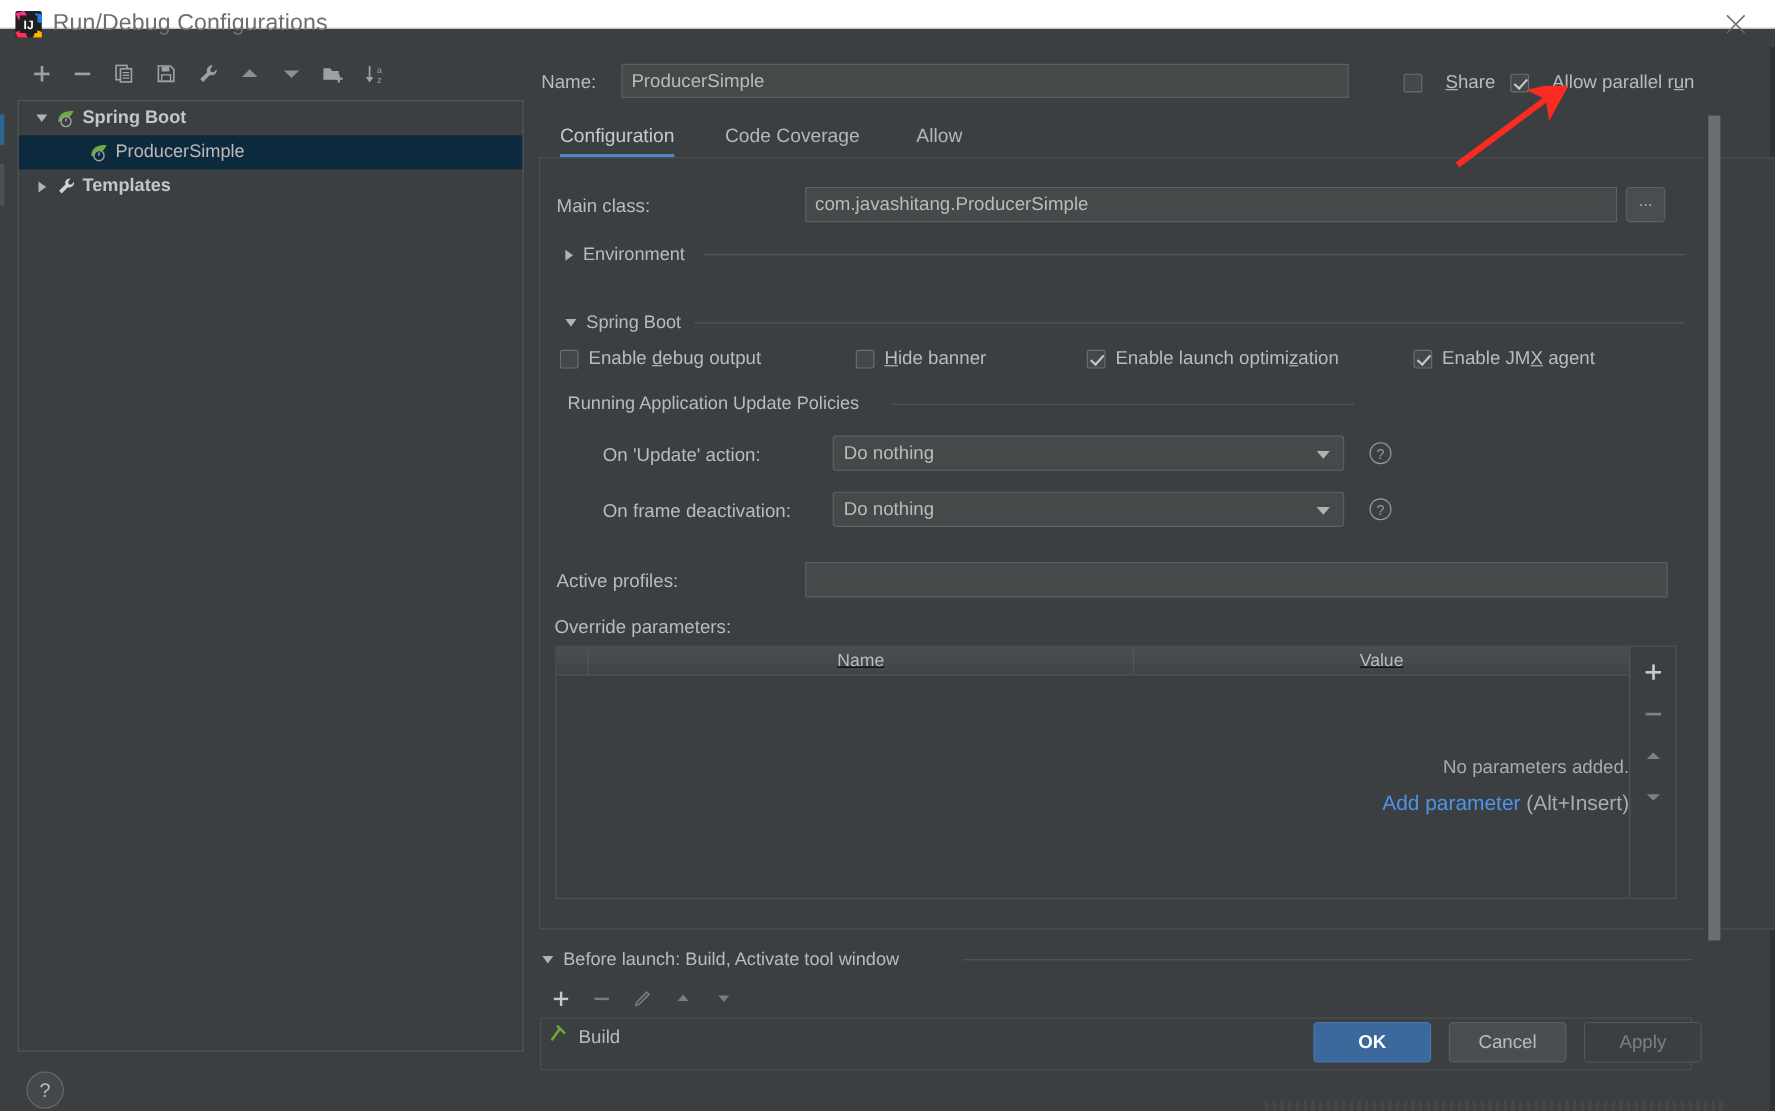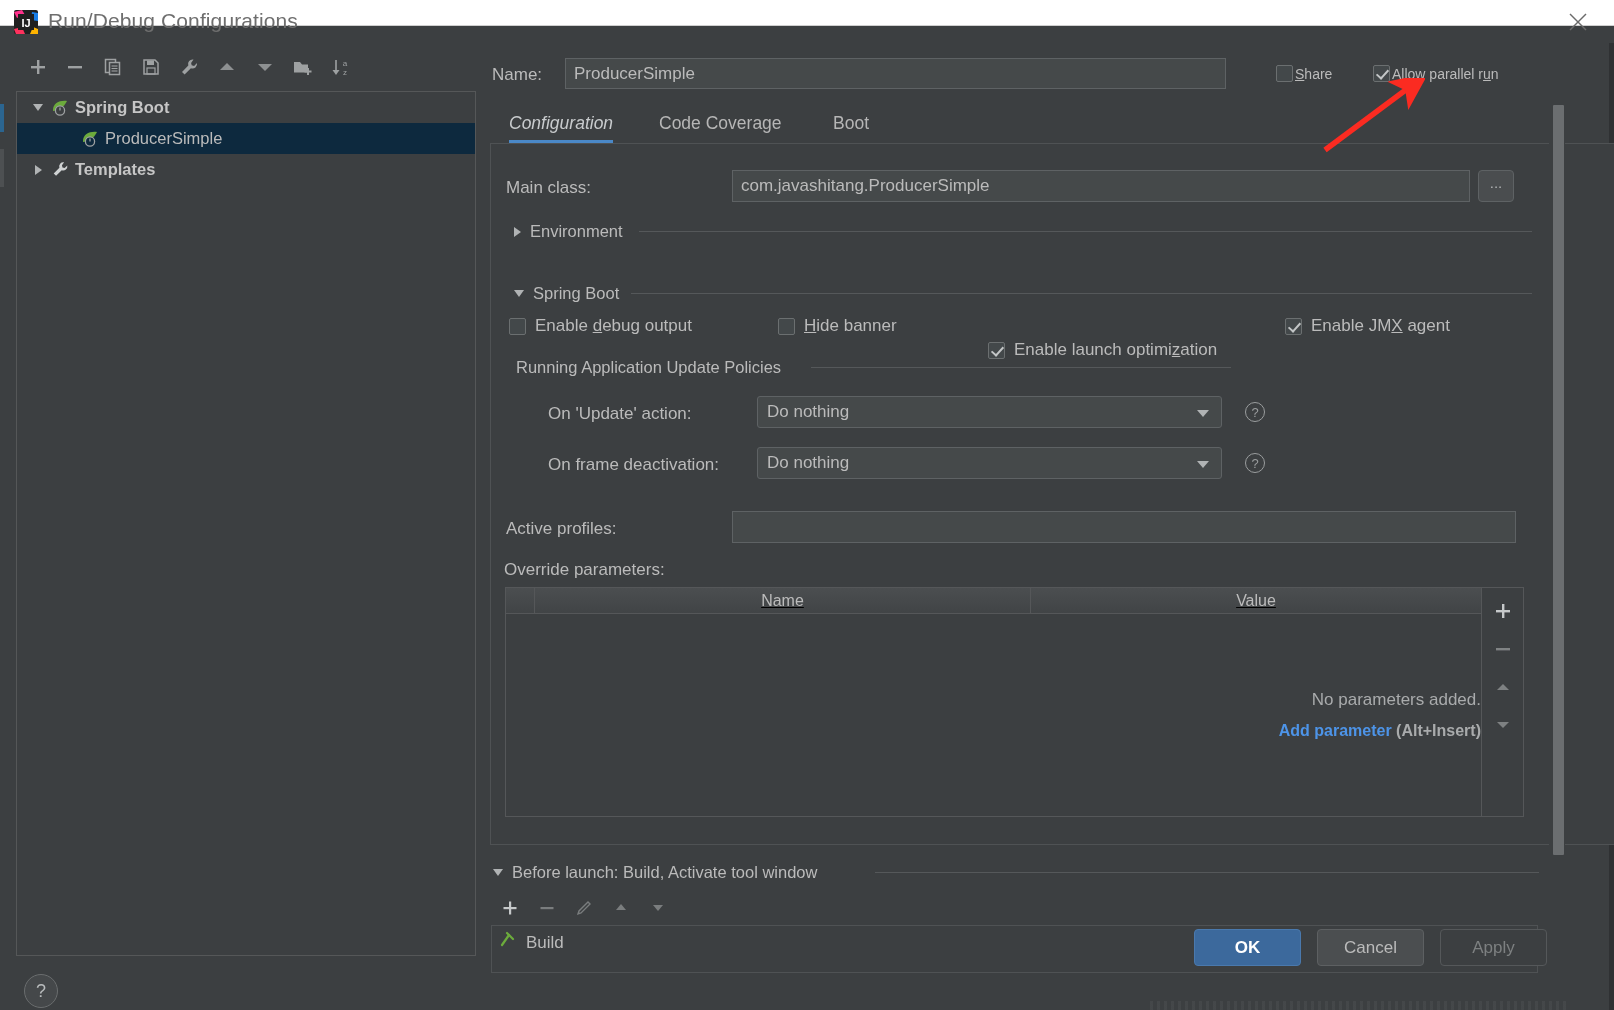--- a/index.html
+++ b/index.html
@@ -92,22 +92,22 @@
     position: absolute; left: 82px; top: 15px; width: 661px; height: 31px;
     background: #45494a; border: 1px solid #5e6264;
     color: #bbbbbb; font-size: 17px;
     padding: 0 8px; line-height: 29px;
     font-family: "Liberation Sans", sans-serif;
     outline: none;
   }
 
   .hdr-check {
     position: absolute; top: 22px;
-    display: flex; align-items: center; gap: 2px;
-    font-size: 14px; color: #bbbbbb; cursor: default;
+    display: flex; align-items: center; gap: 21px;
+    font-size: 17px; color: #bbbbbb; cursor: default;
   }
   #share-check { left: 793px; }
   #parallel-check { left: 890px; }
 
   .cbox {
     width: 17px; height: 17px;
     border: 1px solid #6b6f70; background: #43484a;
     border-radius: 2px;
     display: inline-block; position: relative; flex: 0 0 17px;
   }
@@ -123,21 +123,21 @@
   
   #tabs {
     position: absolute; left: 7px; top: 60px; width: 1055px; height: 40px;
   }
   .tab {
     position: absolute; top: 0; height: 40px;
     font-size: 17.5px; color: #b6b6b6;
     display: flex; align-items: center;
     cursor: default;
   }
-  .tab.active { color: #c8cbcd; font-style: italic; }
+  .tab.active { color: #c8cbcd; }
   .tab-underline {
     position: absolute; height: 3px; background: #4a88c7; bottom: 0; left: 0; right: 0;
   }
 
   
   #content-card {
     position: absolute; left: 7px; top: 100px; width: 1129px; height: 702px;
     border: 1px solid #4f5254;
     background: #3c3f41;
   }
@@ -190,21 +190,21 @@
   #springboot-hdr { left: 23px; top: 140px; }
   #springboot-line { left: 140px; top: 149px; width: 901px; }
 
   .sb-check {
     position: absolute; top: 172px;
     display: flex; align-items: center; gap: 9px;
     font-size: 17px; color: #bbbbbb; cursor: default;
   }
   #chk-debug { left: 18px; }
   #chk-banner { left: 287px; }
-  #chk-launch { left: 497px; margin-top: 24px; }
+  #chk-launch { left: 497px; }
   #chk-jmx { left: 794px; }
 
   #rap-label { position: absolute; left: 25px; top: 214px; font-size: 16.5px; color: #bbbbbb; }
   #rap-line { position: absolute; left: 320px; top: 223px; width: 420px; }
 
   #update-label { position: absolute; left: 57px; top: 260px; font-size: 17px; color: #bbbbbb; }
   #frame-label  { position: absolute; left: 57px; top: 311px; font-size: 17px; color: #bbbbbb; }
 
   .combo {
     position: absolute; left: 266px; width: 465px; height: 32px;
@@ -259,21 +259,21 @@
   }
   #th-blank { width: 29px; }
   #th-name  { width: 496px; }
   #th-value { flex: 1; border-right: none; }
   #table-empty {
     position: absolute; left: 0; top: 26px; right: 0; bottom: 0;
     display: flex; flex-direction: column; align-items: flex-end; justify-content: center;
     gap: 12px;
   }
   #empty-text { font-size: 17px; color: #a9abac; }
-  #add-param-row { font-size: 16px; color: #a9abac; cursor: default; font-weight: bold; }
+  #add-param-row { font-size: 19px; color: #a9abac; cursor: default; }
   #add-param-link { color: #4d94e8; }
 
   #table-side {
     width: 42px; background: #3c3f41; border-left: 1px solid #555759;
     position: relative;
   }
   .side-btn {
     position: absolute; left: 0; width: 42px; height: 38px;
     display: flex; align-items: center; justify-content: center;
     cursor: default;
@@ -488,21 +488,21 @@
 
   <div id="tabs">
     <div class="tab active" style="left:19px">
       <span>Configuration</span>
       <span class="tab-underline"></span>
     </div>
     <div class="tab" style="left:169px">
       <span>Code Coverage</span>
     </div>
     <div class="tab" style="left:343px">
-      <span>Boot</span>
+      <span>Allow</span>
     </div>
   </div>
 
   <div id="content-card">
 
     <span id="mainclass-label" class="row-label">Main class:</span>
     <input id="mainclass-input" type="text" value="com.javashitang.ProducerSimple" style="">
     <div id="mainclass-browse">...</div>
 
     <div id="environment-hdr" class="section-hdr">

